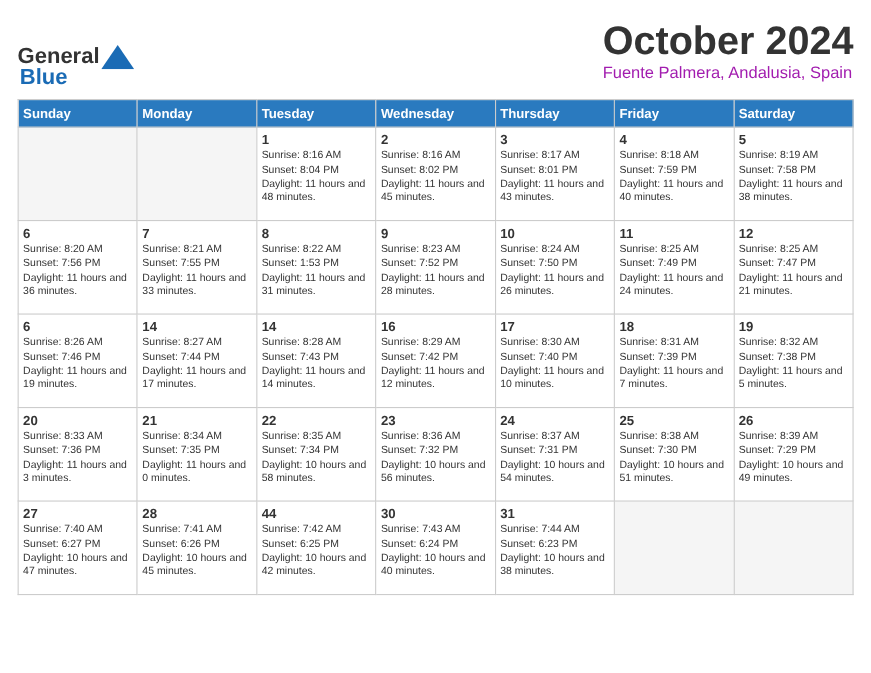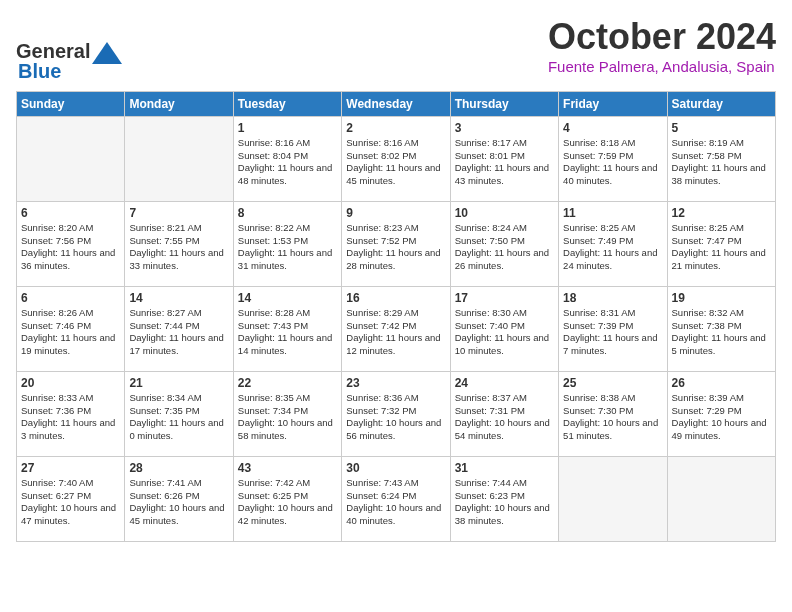--- a/index.html
+++ b/index.html
@@ -277,21 +277,21 @@
 Sunset: 6:27 PM
 Daylight: 10 hours and 47 minutes.</div>
         </td>
         <td>
           <span class="day-num">28</span>
           <div class="day-info">Sunrise: 7:41 AM
 Sunset: 6:26 PM
 Daylight: 10 hours and 45 minutes.</div>
         </td>
         <td>
-          <span class="day-num">43</span>
+          <span class="day-num">44</span>
           <div class="day-info">Sunrise: 7:42 AM
 Sunset: 6:25 PM
 Daylight: 10 hours and 42 minutes.</div>
         </td>
         <td>
           <span class="day-num">30</span>
           <div class="day-info">Sunrise: 7:43 AM
 Sunset: 6:24 PM
 Daylight: 10 hours and 40 minutes.</div>
         </td>

